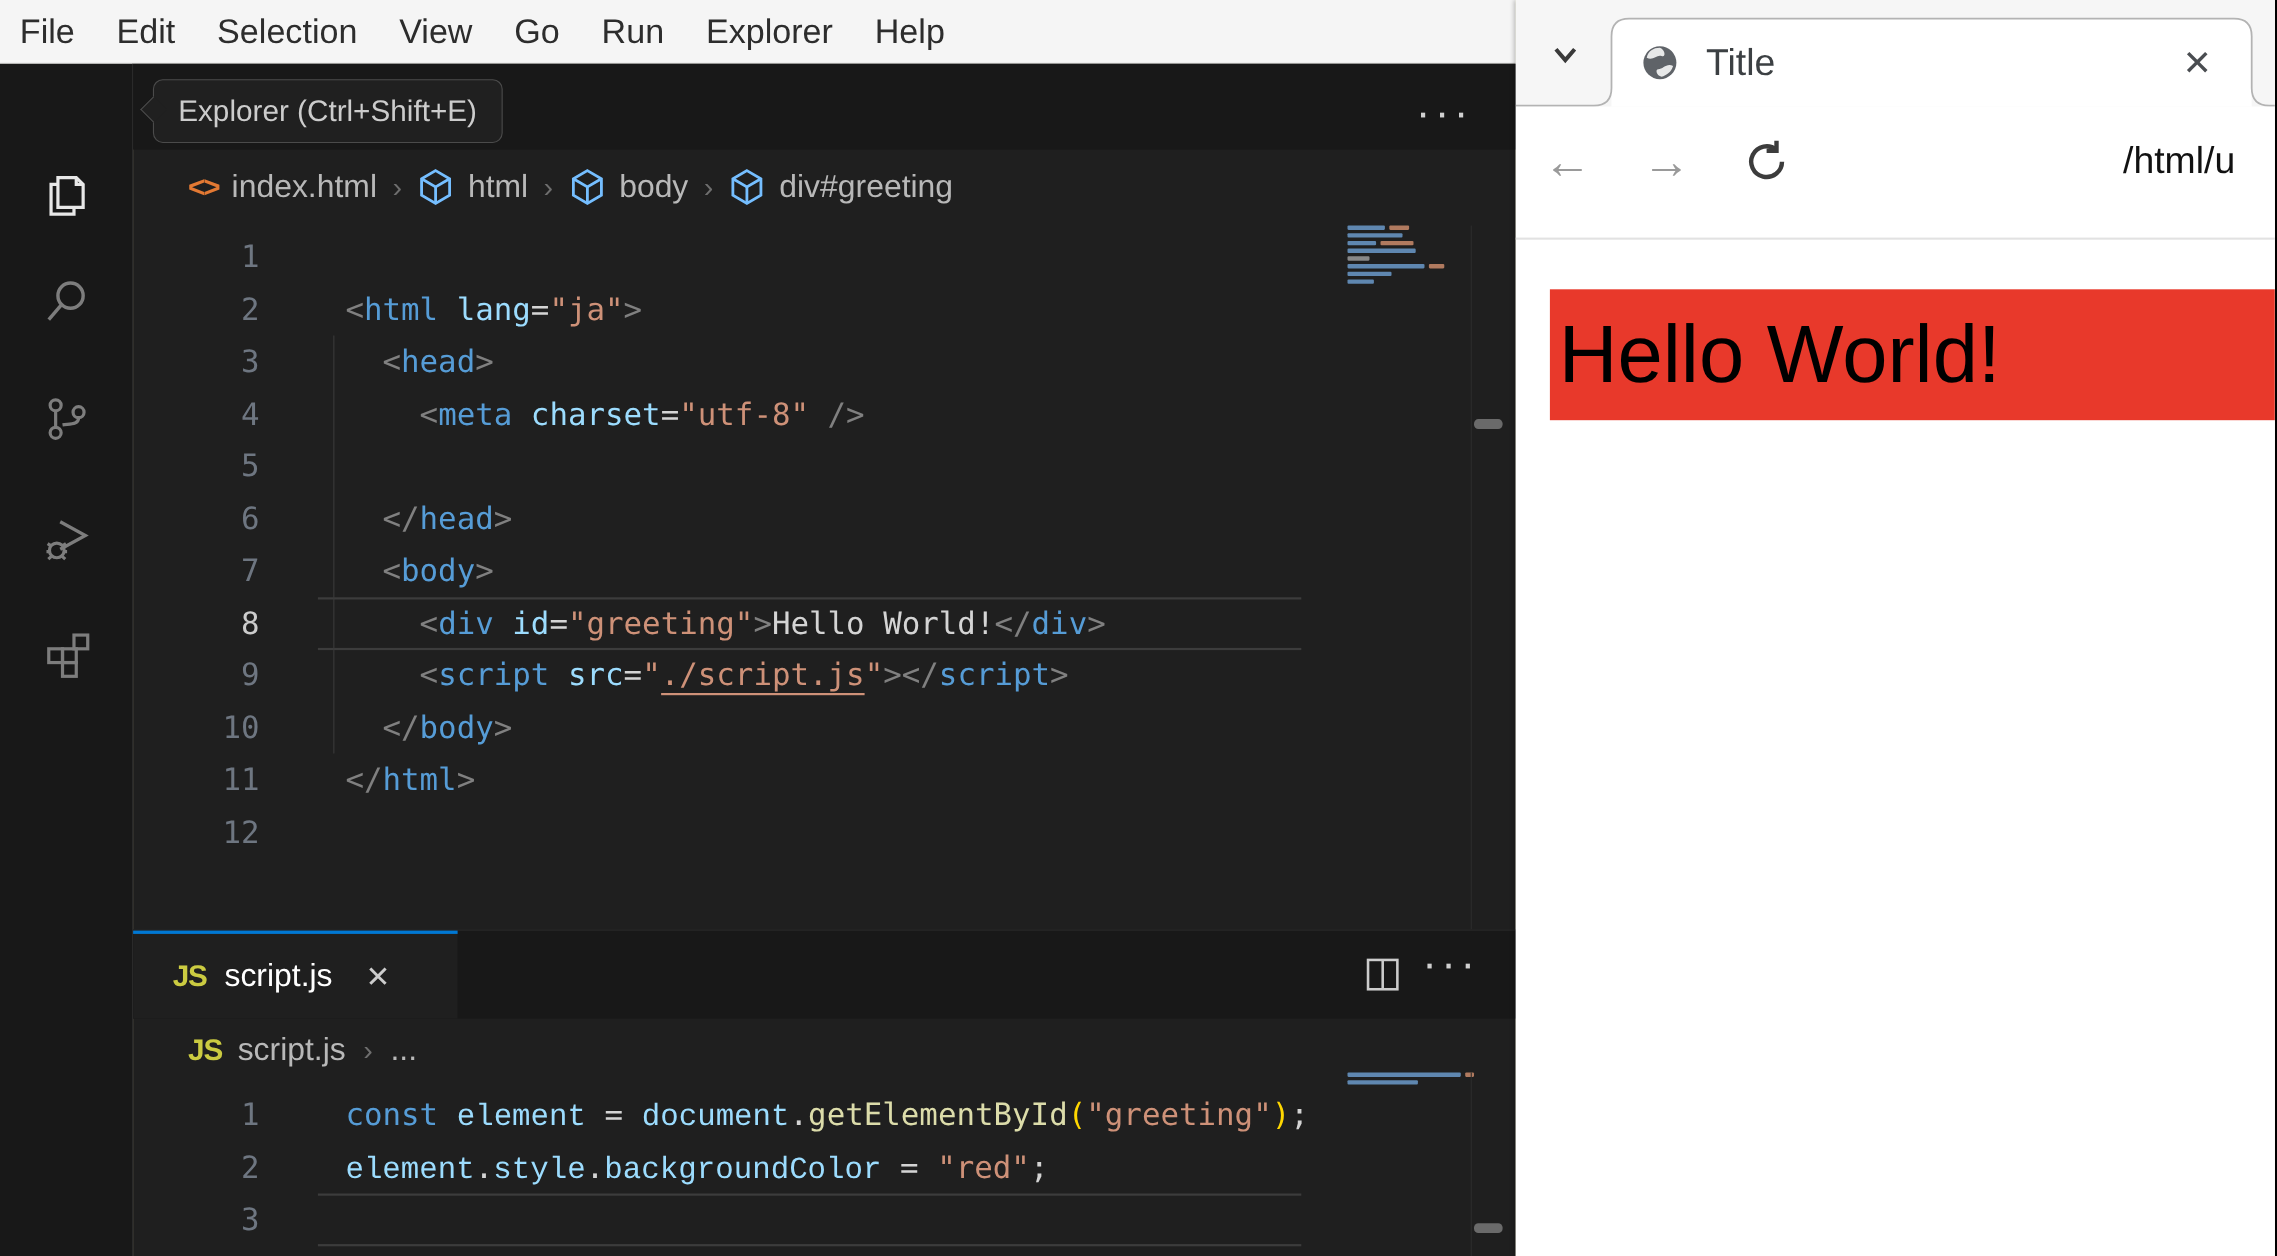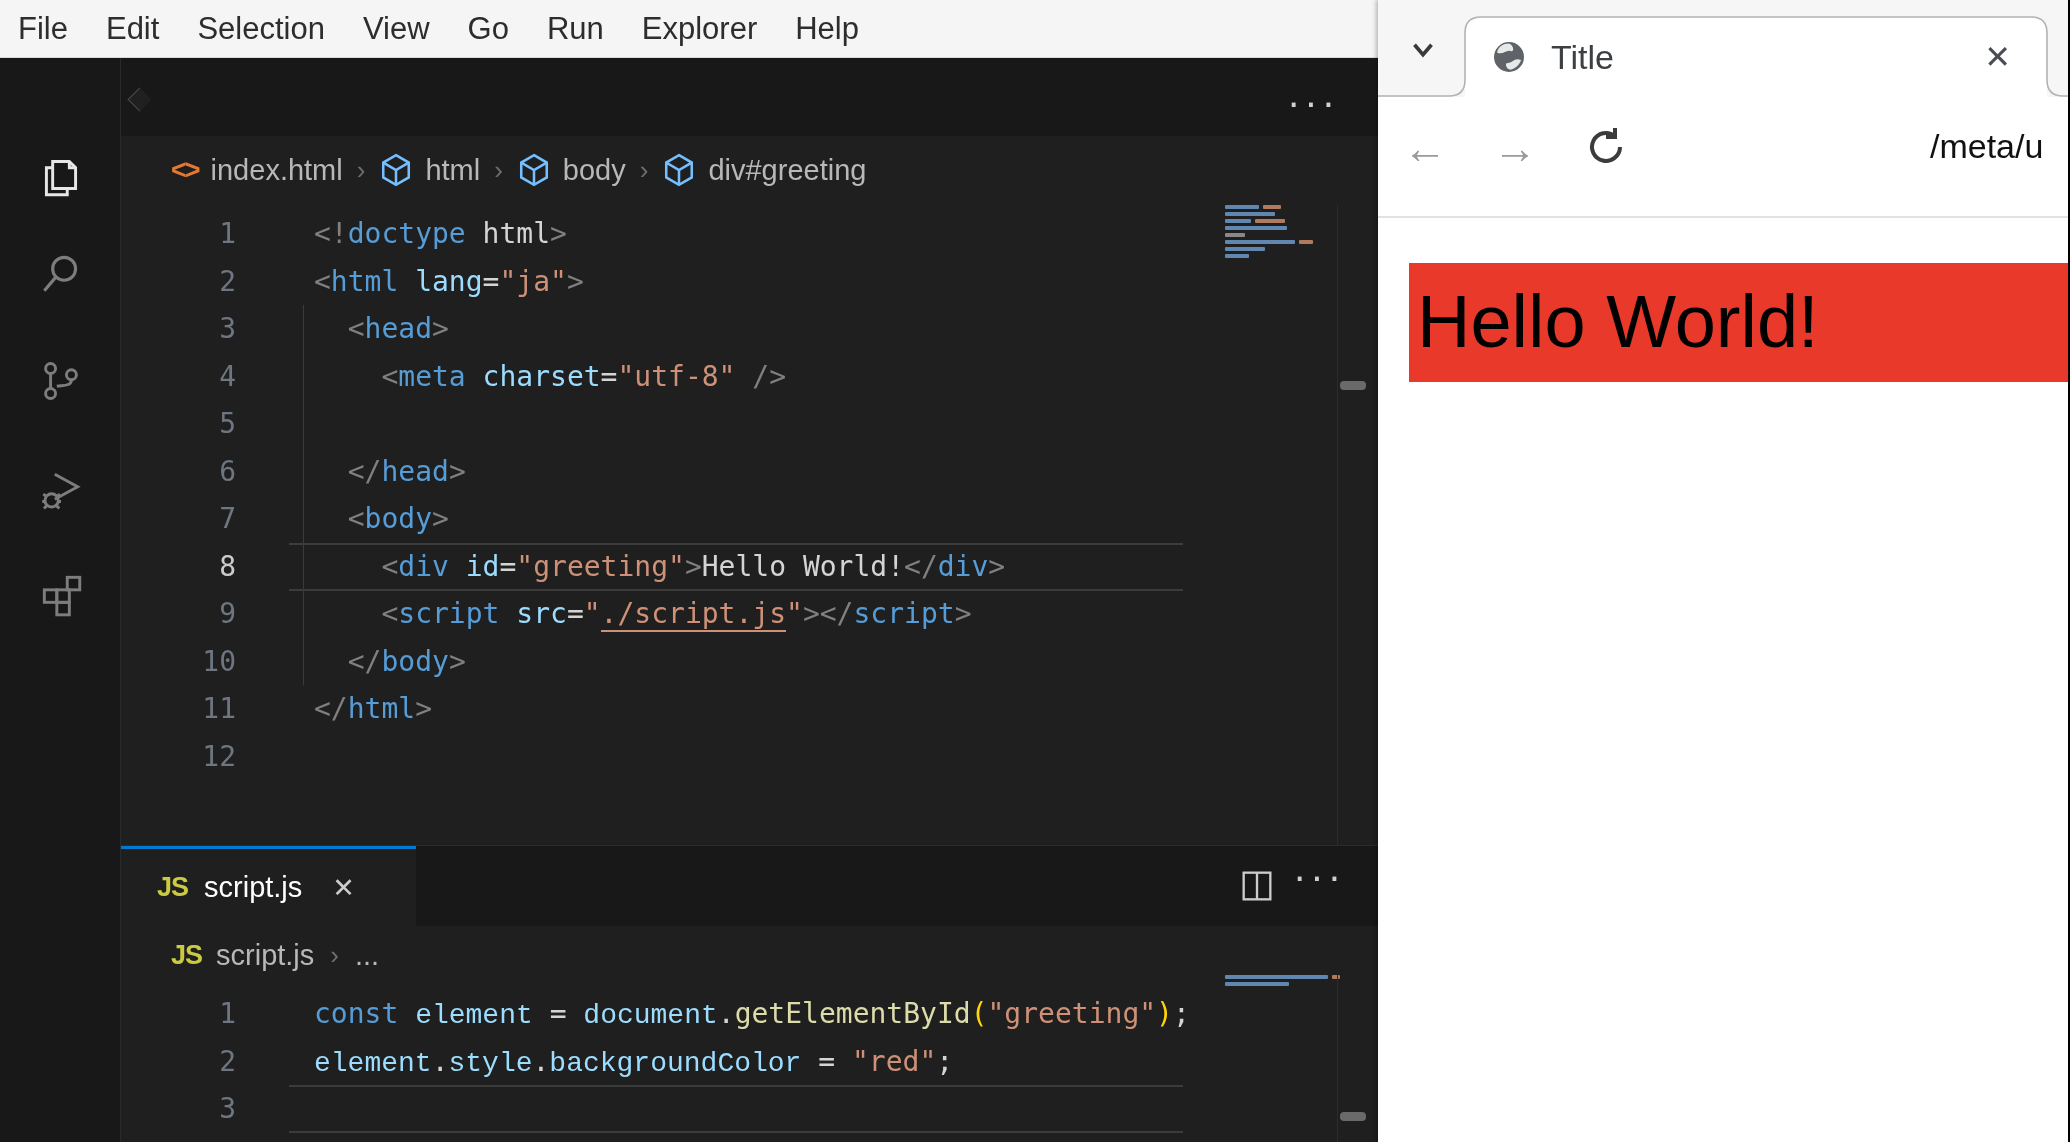--- a/index.html
+++ b/index.html
@@ -172,21 +172,20 @@
             <path d="M2 4.5 L8 8 L14 4.5"></path>
             <path d="M8 8 V15"></path>
           </svg>
         </span>
         <span class="bc-label">div#greeting</span>
       </div>
 
     <div id="code-top">
         <div class="code-row" style="top: 152px;">
           <span class="code-num">1</span>
-          <span class="code-text"><span class="tk-punct">&lt;!</span><span class="tk-tag">doctype</span><span class="tk-text"> html</span><span class="tk-punct">&gt;</span></span>
         </div>
         <div class="code-row" style="top: 199.5px;">
           <span class="code-num">2</span>
           <span class="code-text"><span class="tk-punct">&lt;</span><span class="tk-tag">html</span><span class="tk-text"> </span><span class="tk-attr">lang</span><span class="tk-text">=</span><span class="tk-str">"ja"</span><span class="tk-punct">&gt;</span></span>
         </div>
         <div class="code-row" style="top: 247px;">
           <span class="code-num">3</span>
           <span class="code-text"><span class="tk-text">  </span><span class="tk-punct">&lt;</span><span class="tk-tag">head</span><span class="tk-punct">&gt;</span></span>
         </div>
         <div class="code-row" style="top: 294.5px;">
@@ -307,20 +306,23 @@
         <div class="mm-row">
           <i style="width: 64px; background: rgb(95, 135, 176);"></i>
         </div>
       </div>
     <div class="scroll-strip" style="left:1216px;top:917px;height:167px">
       <div class="scroll-thumb" style="top:137px"></div>
     </div>
   </div>
 
   <div id="tooltip-arrow"></div>
+  <div id="tooltip">
+    <span class="tip-text">Explorer (Ctrl+Shift+E)</span>
+  </div>
 
   <div id="browser">
     <div id="b-tabbar">
       <div style="position:absolute;left:28px;top:32px">
         <svg viewBox="0 0 24 24" width="34" height="34" fill="none" stroke="#3a3a3a" stroke-width="2.6">
           <path d="M6 9 L12 16 L18 9"></path>
         </svg>
       </div>
       <div id="b-tab">
         <span style="margin-left:26px">
@@ -340,21 +342,21 @@
 
     <div id="b-toolbar">
       <div class="nav-btn" style="left:24px">←</div>
       <div class="nav-btn" style="left:114px">→</div>
       <div style="position:absolute;left:204px;top:26px">
         <svg viewBox="0 0 24 24" width="48" height="48" fill="none" stroke="#3c3c3c" stroke-width="2">
           <path d="M19 12 A7 7 0 1 1 16.5 6.6"></path>
           <path d="M16.5 2.5 V7 H12" stroke-width="2" fill="none"></path>
         </svg>
       </div>
-      <div id="url-text">/meta/u</div>
+      <div id="url-text">/html/u</div>
     </div>
 
     <div id="b-content">
       <div id="greeting-div">Hello World!</div>
     </div>
   </div>
 
 </div>
 
 </body></html>

